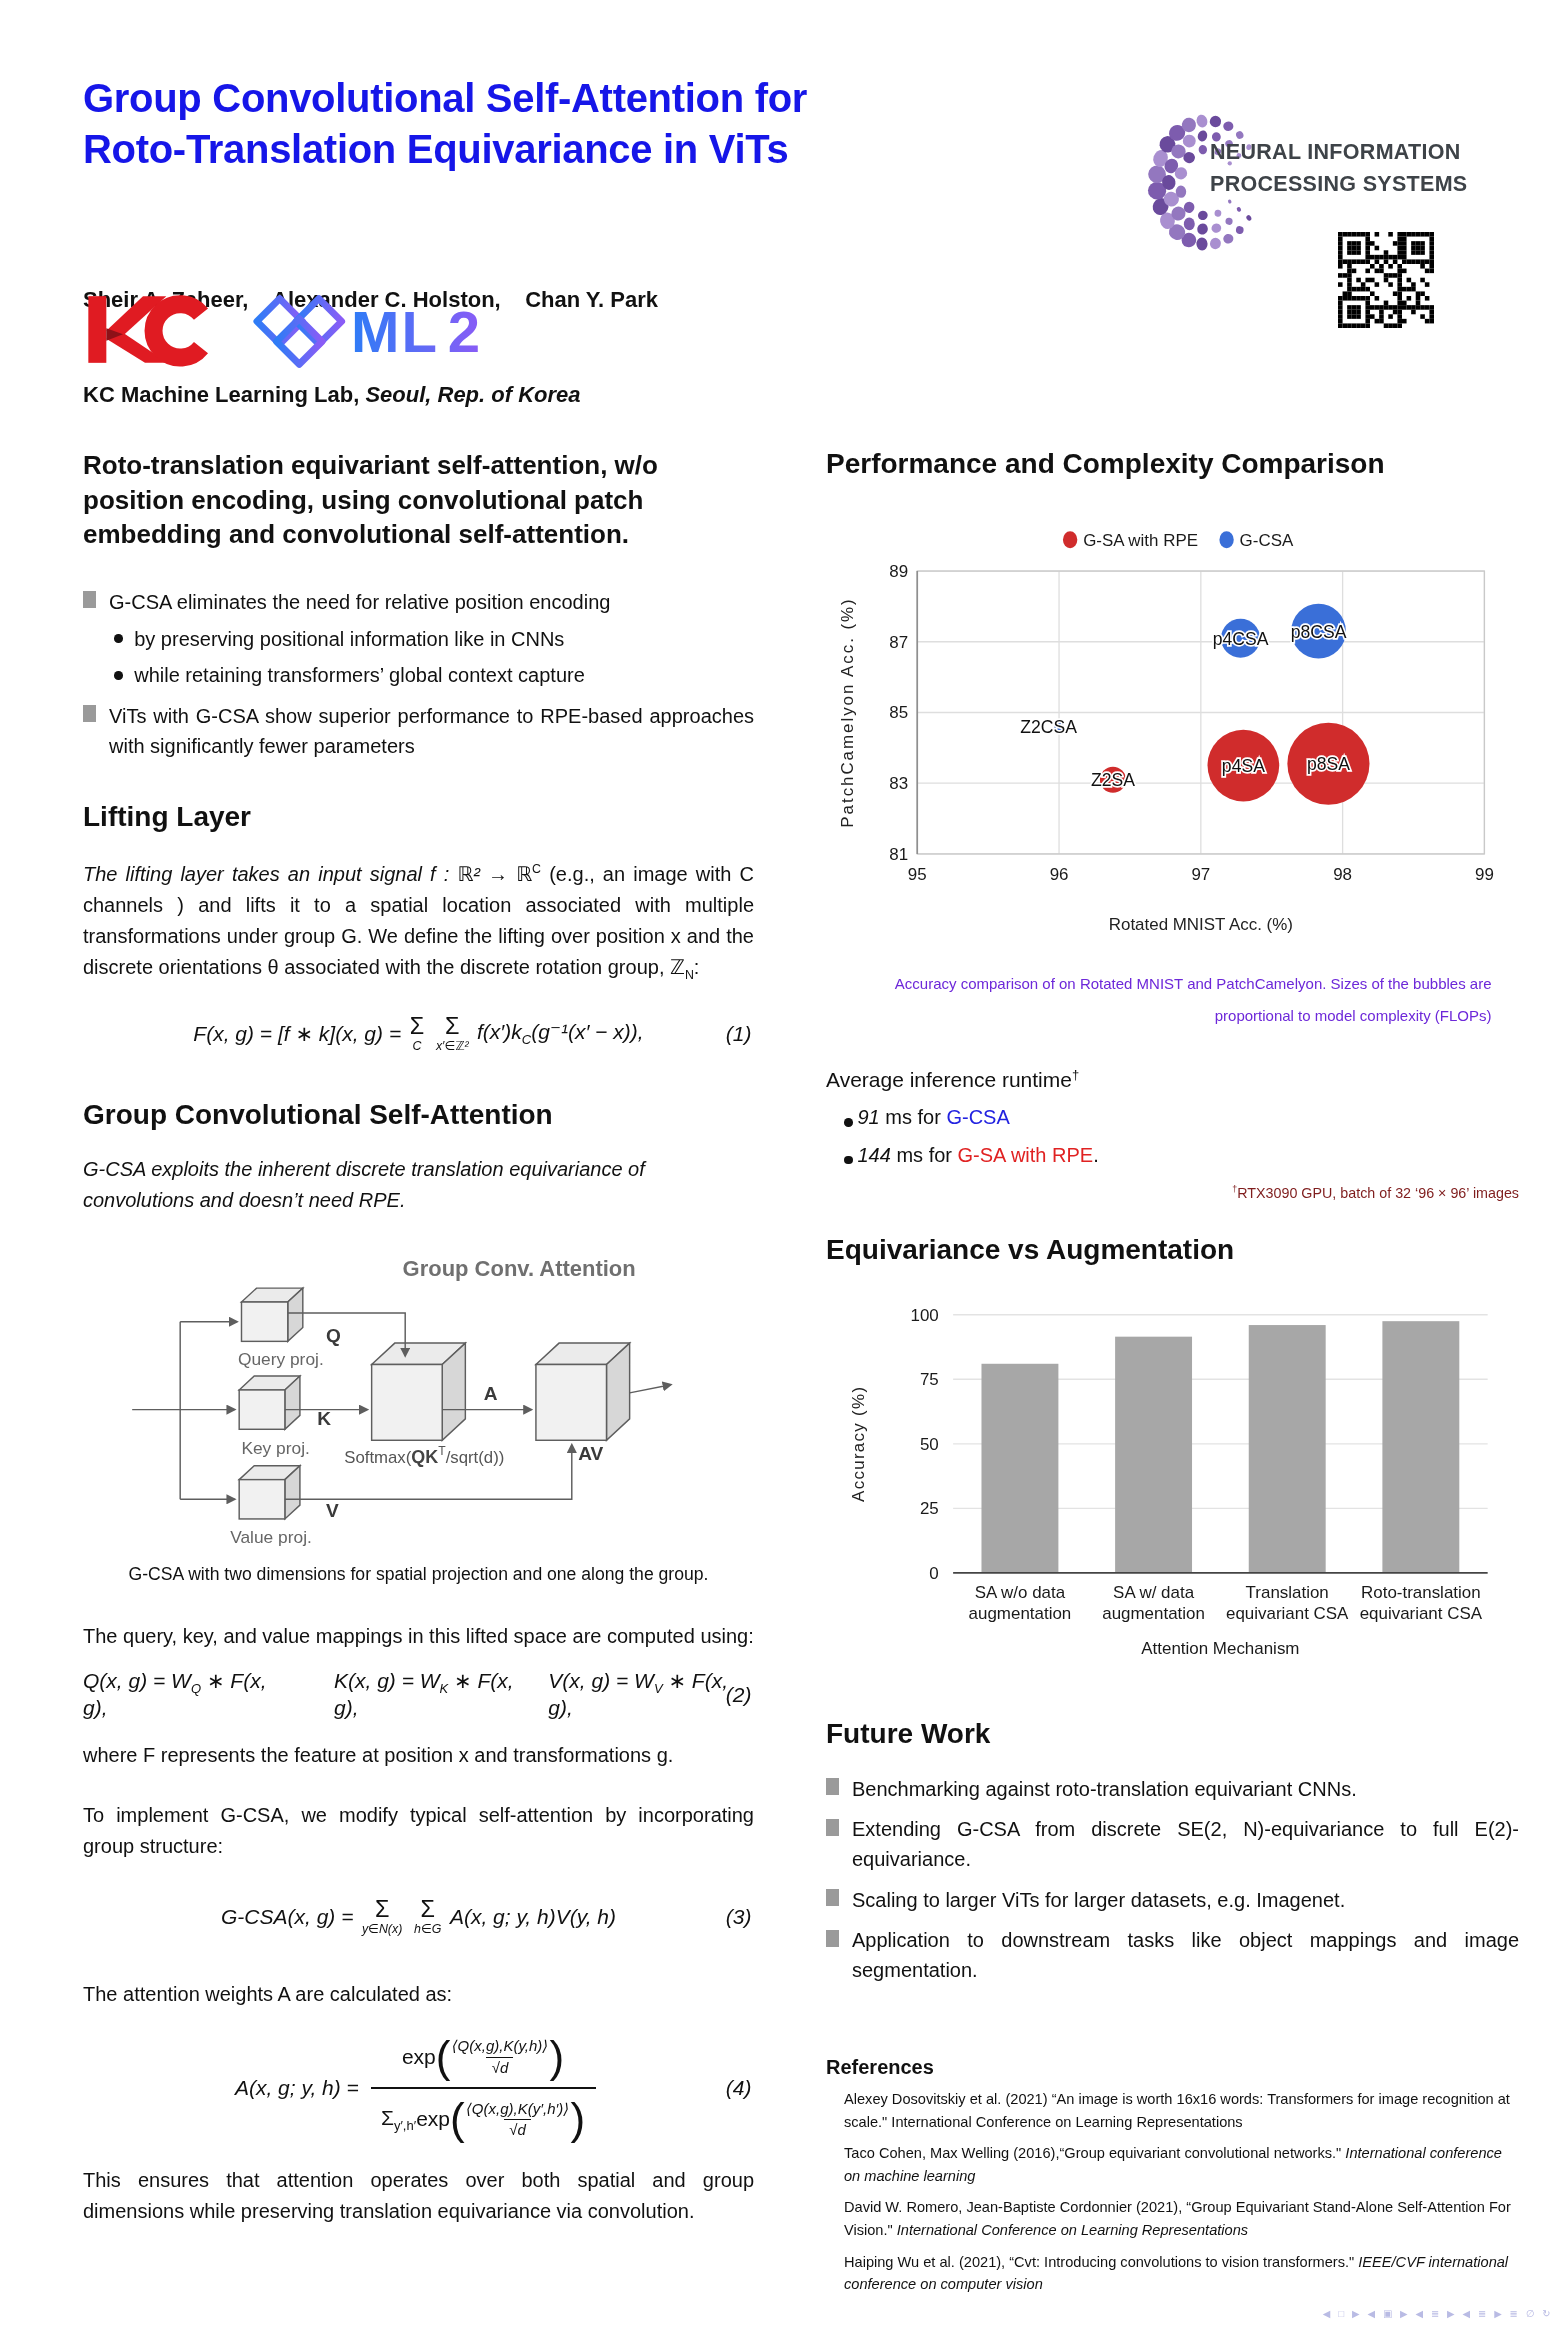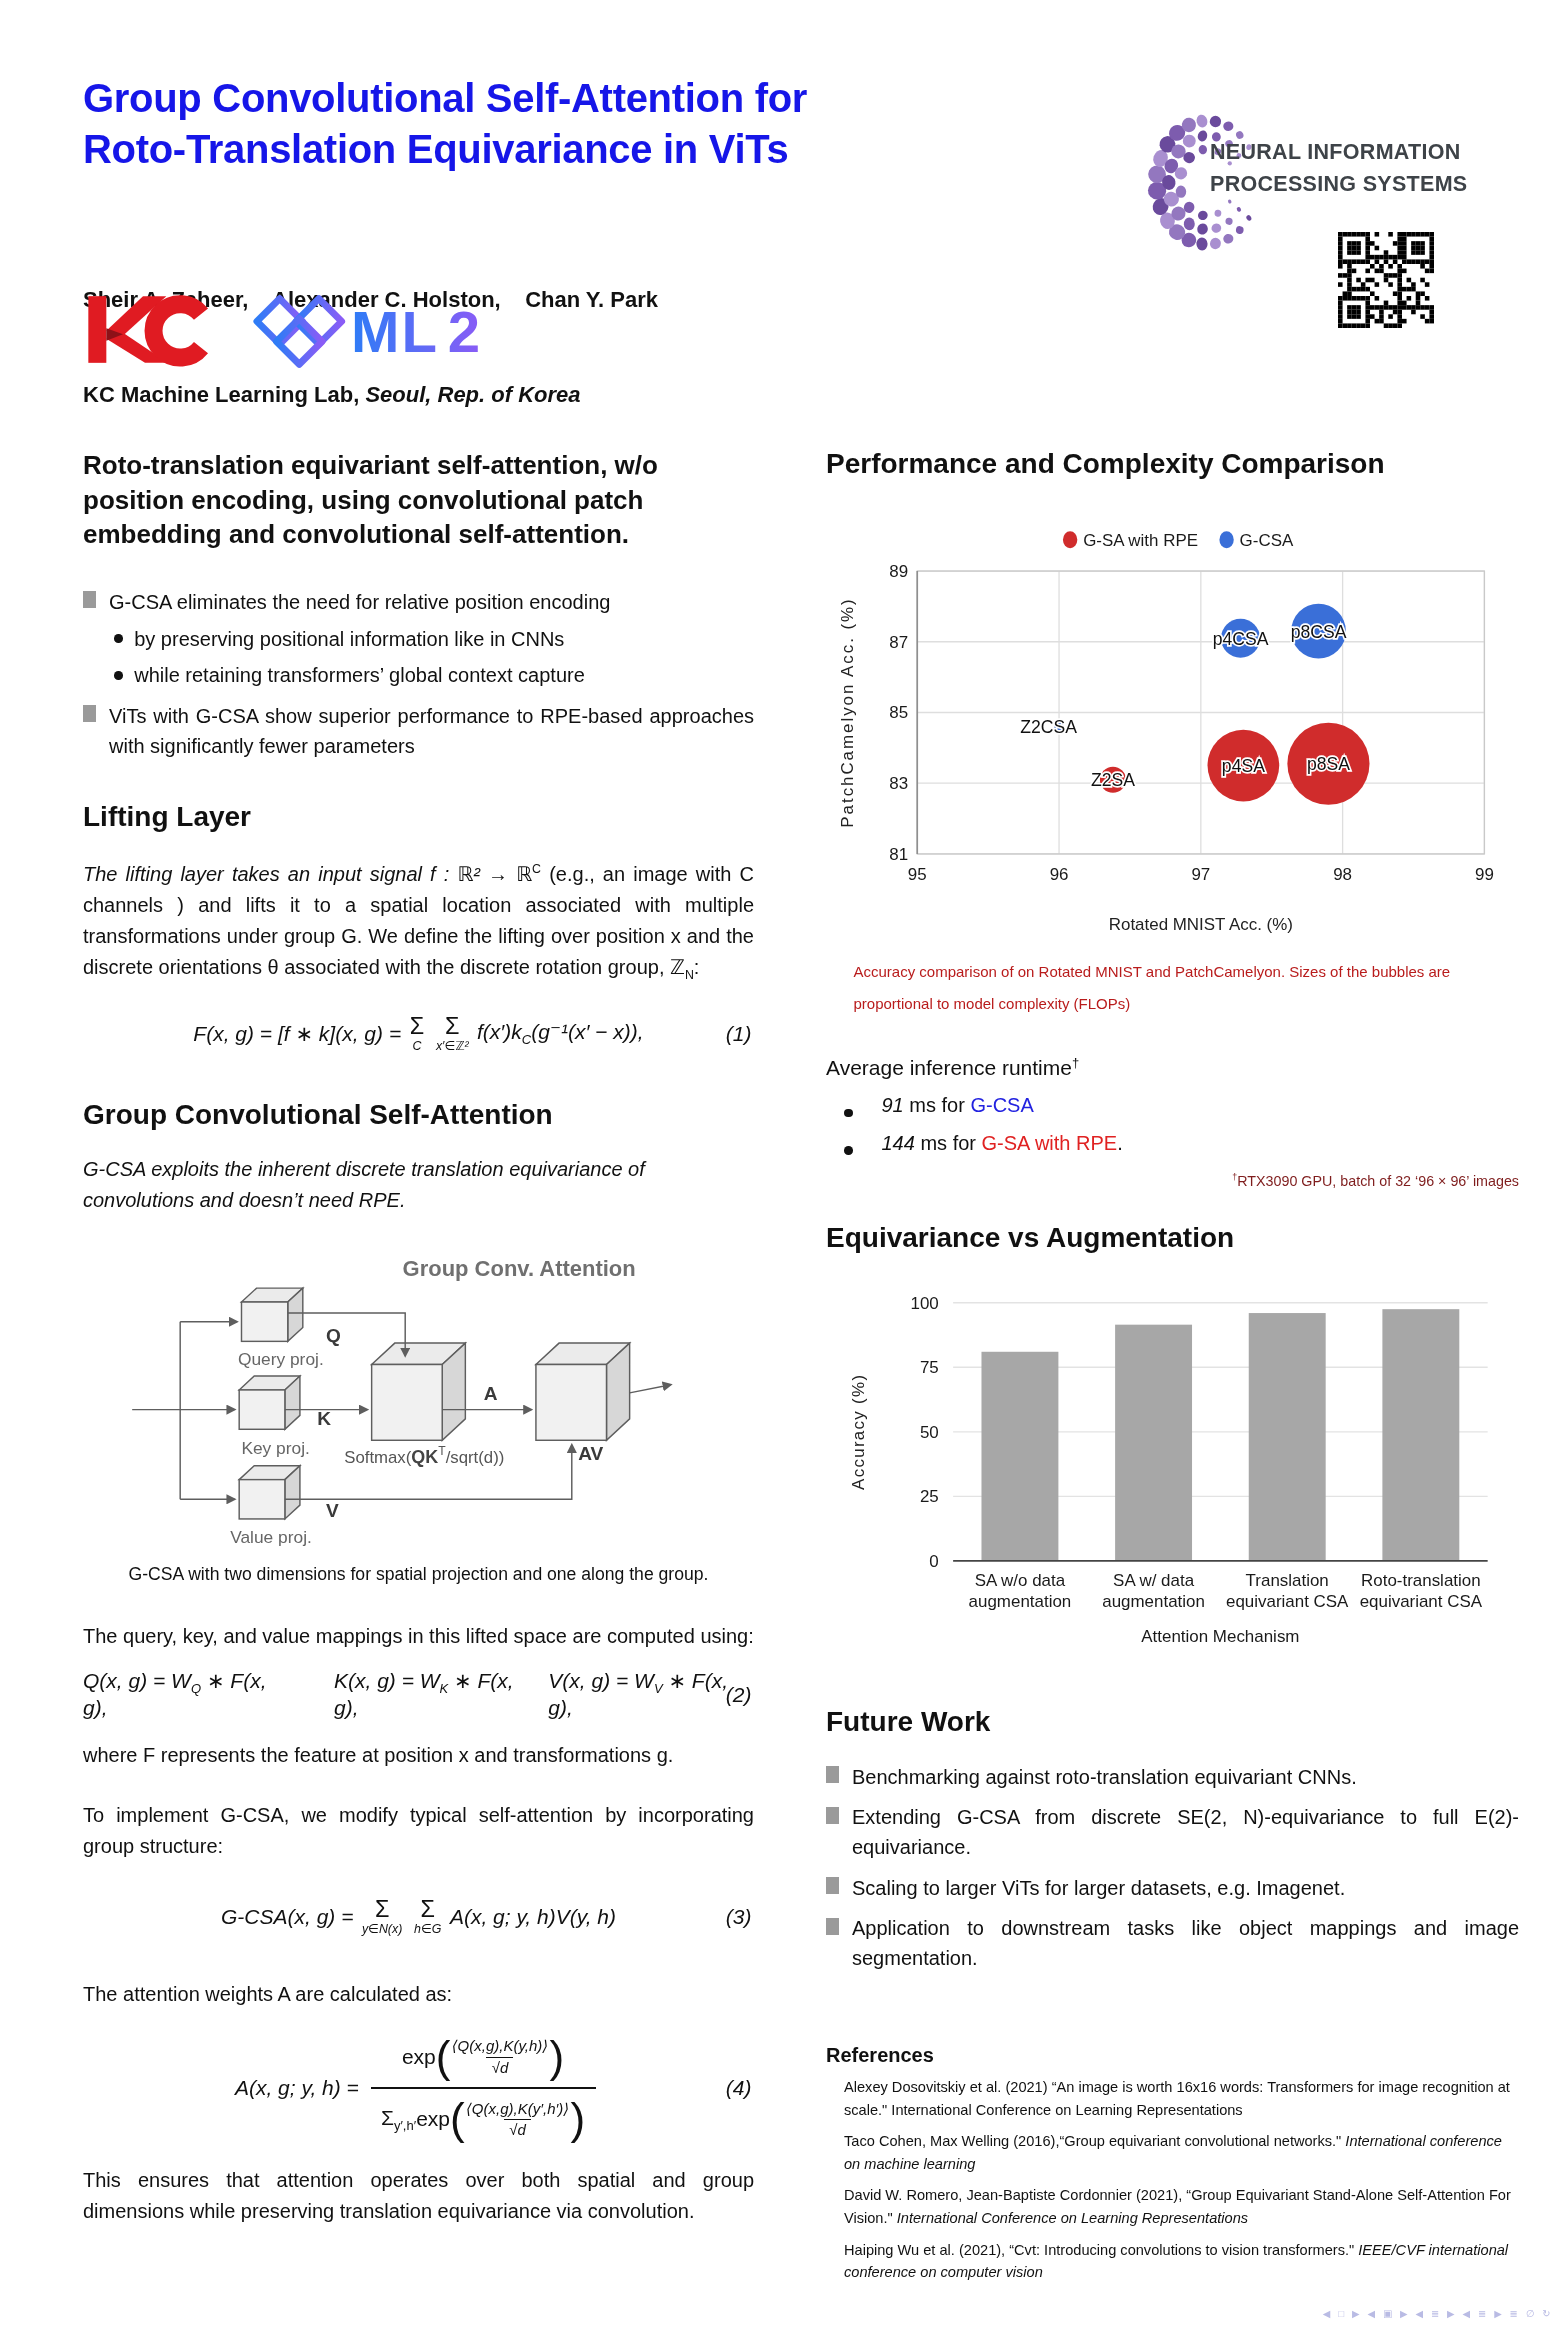--- a/index.html
+++ b/index.html
@@ -43,23 +43,23 @@
   .frac { display:inline-flex; flex-direction:column; align-items:center; margin:0 6.5px; }
   .frac .fn { padding:0 10.4px 5.2px; display:flex; align-items:center; }
   .frac .fd { border-top:2px solid #111; padding:5.2px 10.4px 0; display:flex; align-items:center; }
   .ifrac { display:inline-flex; flex-direction:column; align-items:center; font-size:15px; margin:0 1.3px; }
   .ifrac .id { border-top:1.3px solid #111; padding:1.3px 5.2px 0; margin-top:1.3px; }
   .bigp { font-size:2.1em; font-weight:200; font-style:normal; }
   .rm { font-style:normal; }
   .eq2grid { display:flex; flex-direction:row; gap:9px; align-items:flex-start; }
   .eq2row { display:flex; gap:42px; }
   
-  .chart-caption { width:638px; margin:8px auto 0; text-align:left; font-size:15px; line-height:2.1; color:#b91c1c; }
+  .chart-caption { width:638px; margin:20px auto 0; text-align:right; font-size:15px; line-height:2.1; color:#6d28d9; }
   .runtime-h { font-size:21px; margin-top:36px; }
-  .rt-item { display:flex; gap:29px; font-size:20px; margin:14.3px 0 0 18px; align-items:flex-end; }
+  .rt-item { display:flex; gap:5px; font-size:20px; margin:14.3px 0 0 18px; align-items:center; }
   .rt-num { font-style:italic; }
   .footnote { text-align:right; font-size:14.3px; margin-top:17px; color:#7f1d1d; }
   .refs-h { font-size:20px; font-weight:bold; margin-top:71px; }
   .ref { font-size:14.6px; line-height:1.55; margin-top:9px; padding-left:18px; text-align:left; }
   .ref i { font-style:italic; }
   
   svg text { font-family:"Liberation Sans","DejaVu Sans",sans-serif; }
   .ax { font-size:26px; fill:#1a1a1a; }
   .axt { font-size:26px; fill:#222; }
   .blabel { font-size:27px; fill:#111; stroke:#fff; stroke-width:5px; paint-order:stroke; }

